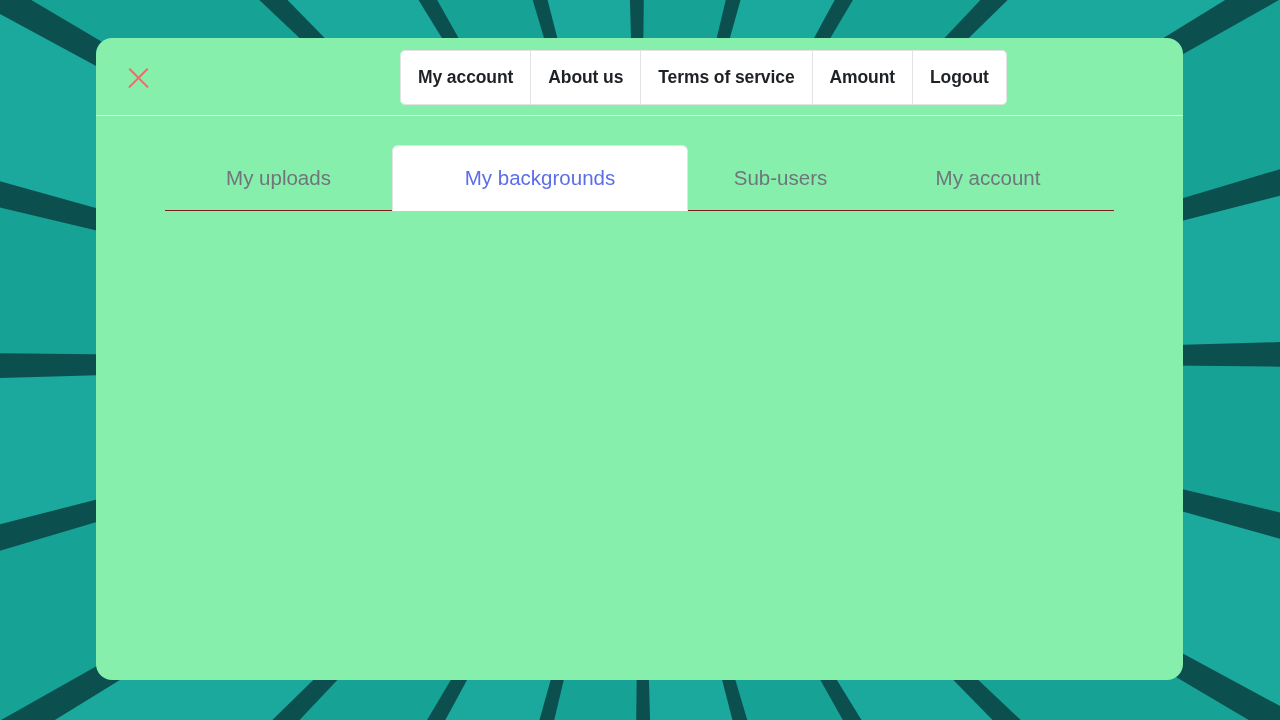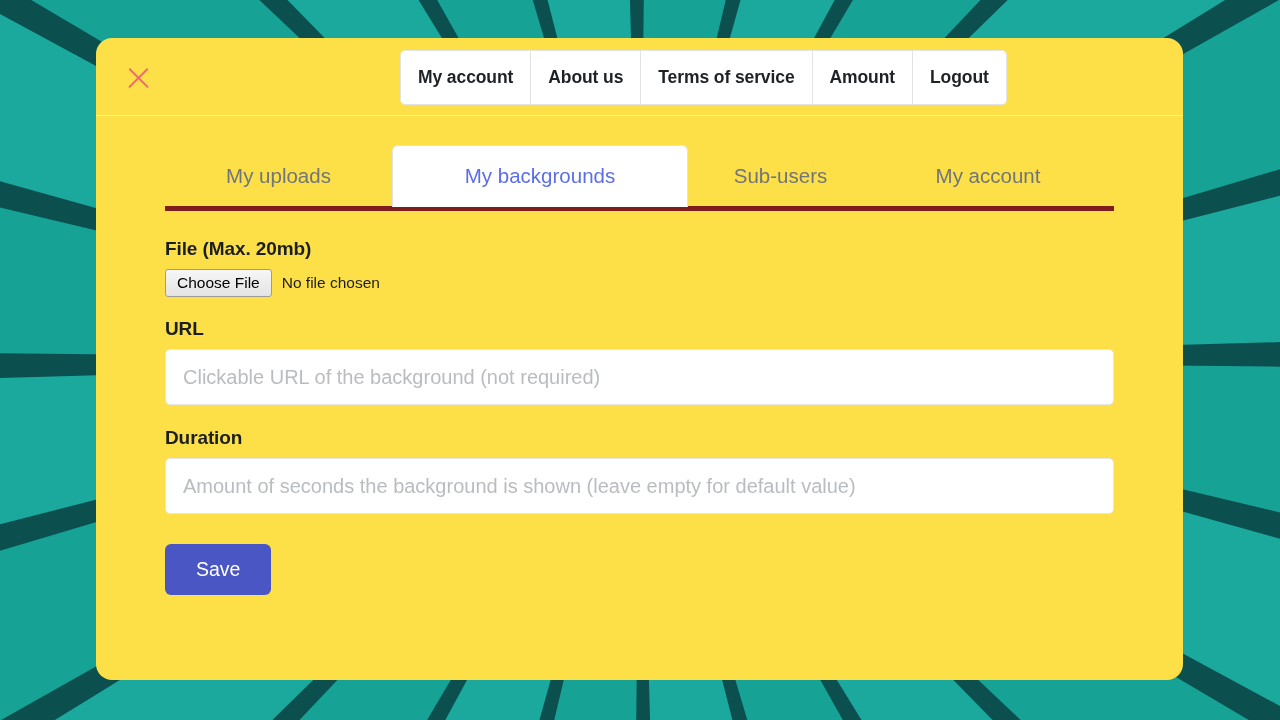--- a/index.html
+++ b/index.html
@@ -25,21 +25,21 @@
     z-index: 0;
   }
 
   
   #modal-card {
     position: absolute;
     left: 96px;
     top: 38px;
     width: 1087px;
     height: 642px;
-    background: #fde047;
+    background: #86efac;
     border-radius: 16px;
     z-index: 2;
     overflow: hidden;
   }
 
   
   .card-header {
     position: relative;
     height: 78px;
     border-bottom: 1px solid #ececec;
@@ -101,21 +101,21 @@
 
   
   .card-body {
     padding: 29px 69px 0 69px;
   }
 
   
   .tabs {
     display: flex;
     position: relative;
-    border-bottom: 5px solid #7f1d1d;
+    border-bottom: 1px solid #7f1d1d;
     height: 66px;
   }
   .tab {
     display: flex;
     align-items: center;
     justify-content: center;
     font-size: 20.5px;
     color: #70757c;
     cursor: pointer;
     border: 1px solid transparent;
@@ -249,36 +249,14 @@
 
   <div class="card-body">
 
     <div class="tabs">
       <div class="tab tab-0">My uploads</div>
       <div class="tab tab-1 active">My backgrounds</div>
       <div class="tab tab-2">Sub-users</div>
       <div class="tab tab-3">My account</div>
     </div>
 
-    <form class="form">
-
-      <div class="file-row">
-        <div class="field-label">File (Max. 20mb)</div>
-        <div class="file-input-wrap">
-          <button type="button" class="choose-file-btn">Choose File</button>
-          <span class="file-status">No file chosen</span>
-        </div>
-      </div>
-
-      <div class="field-group">
-        <div class="field-label">URL</div>
-        <input type="text" class="text-input" placeholder="Clickable URL of the background (not required)" style="">
-      </div>
-
-      <div class="field-group">
-        <div class="field-label">Duration</div>
-        <input type="text" class="text-input" placeholder="Amount of seconds the background is shown (leave empty for default value)" style="">
-      </div>
-
-      <button type="button" class="save-btn">Save</button>
-    </form>
   </div>
 </div>
 
 </body></html>

